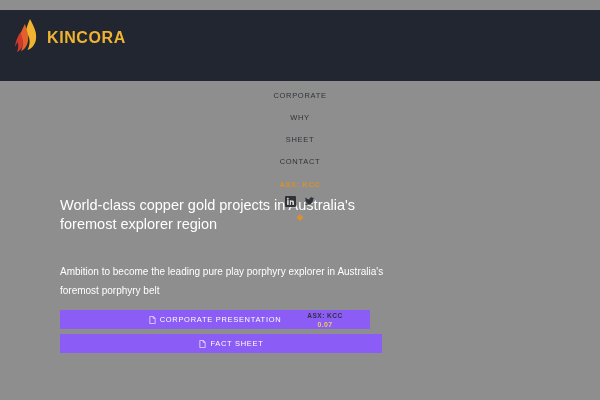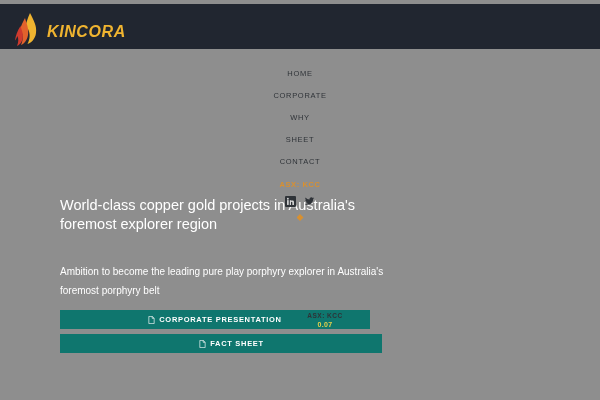--- a/index.html
+++ b/index.html
@@ -5,25 +5,24 @@
   * { box-sizing: border-box; margin: 0; padding: 0; }
   html, body {
     width: 600px; height: 400px;
     overflow: hidden;
     font-family: "Liberation Sans", sans-serif;
   }
   body { background: #8e8e8e; position: relative; }
 
   
   .header {
-    position: absolute; top: 4px; left: 0;
-    width: 600px; height: 45px;
+    position: absolute; top: 10px; left: 0;
+    width: 600px; height: 71px;
     background: #212630;
     z-index: 40;
-    font-style: italic;
   }
   .logo {
     position: absolute; left: 14px; top: 8px;
     display: flex; align-items: center; gap: 7px;
   }
   .flame { width: 26px; height: 40px; display: block; }
   .logo-text { display: flex; flex-direction: column; line-height: 1.0; }
   .logo-kincora {
     font-size: 16px; font-weight: bold; letter-spacing: .6px;
     color: #f0b430;
@@ -70,30 +69,29 @@
   }
   .subhead {
     font-size: 10px; line-height: 19px; color: #ffffff;
     font-weight: normal; width: 350px;
     margin-top: 28px;
   }
 
   
   .buttons { position: absolute; left: 60px; top: 310px; z-index: 20; }
   .btn {
-    background: #0f766e;
+    background: #8b5cf6;
     color: #ffffff;
     font-size: 7.5px; letter-spacing: .7px;
     height: 19px;
     display: flex; align-items: center; justify-content: center;
     gap: 4px;
     cursor: pointer;
     border: none;
     font-family: "Liberation Sans", sans-serif;
-    font-weight: bold;
   }
   .btn-pres { width: 310px; }
   .btn-fact { width: 322px; margin-top: 5px; padding-left: 21px; }
   .doc-icon { width: 7px; height: 8px; display: block; }
 
   
   .ticker-box {
     position: absolute; left: 295px; top: 312px;
     text-align: center; z-index: 25; width: 60px;
   }

